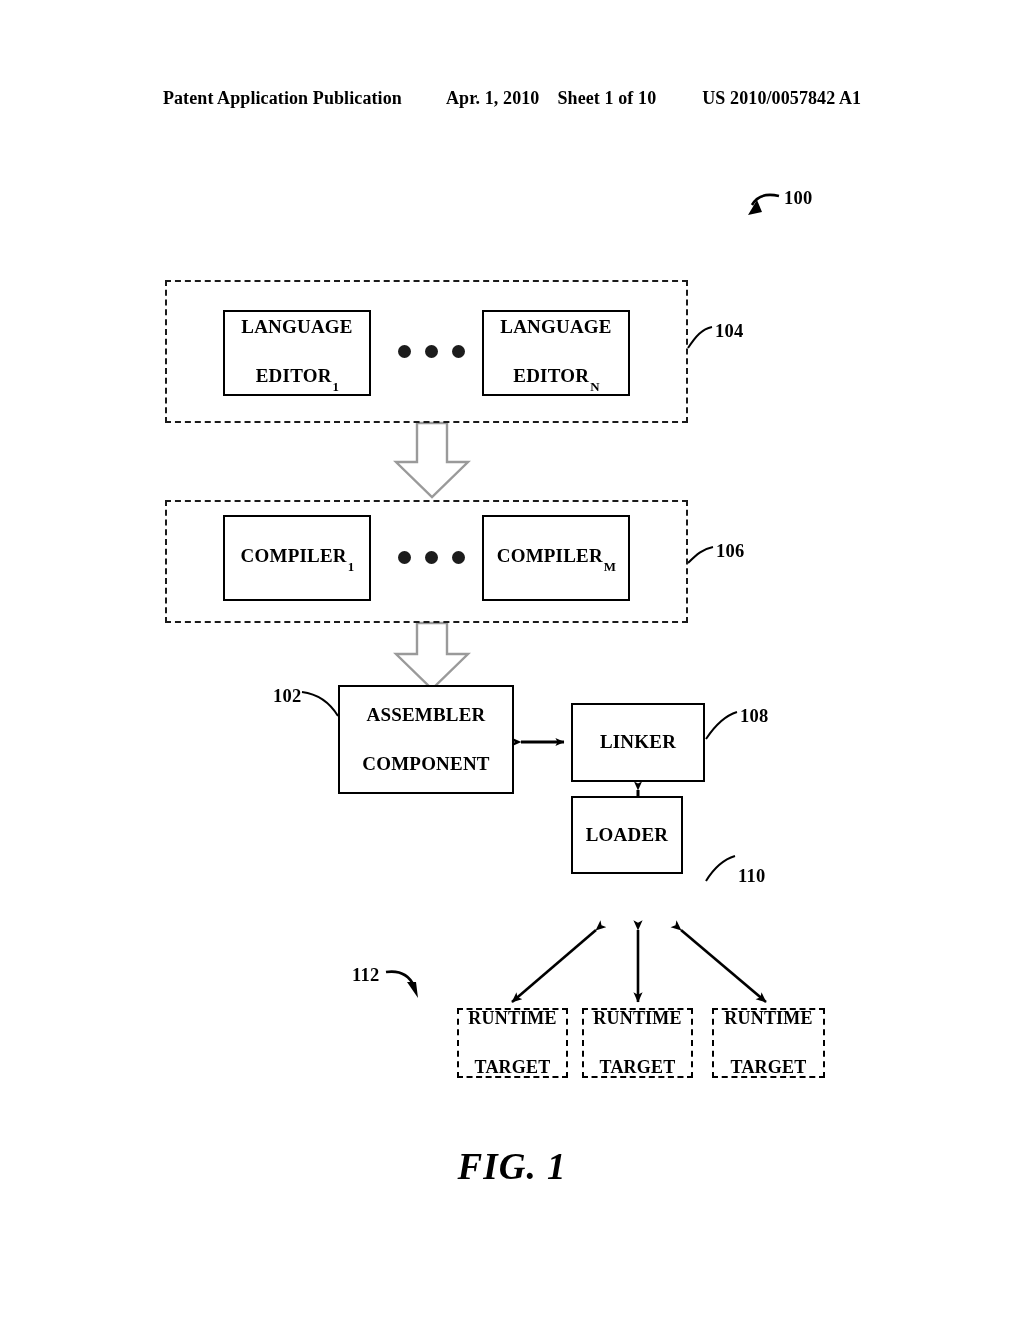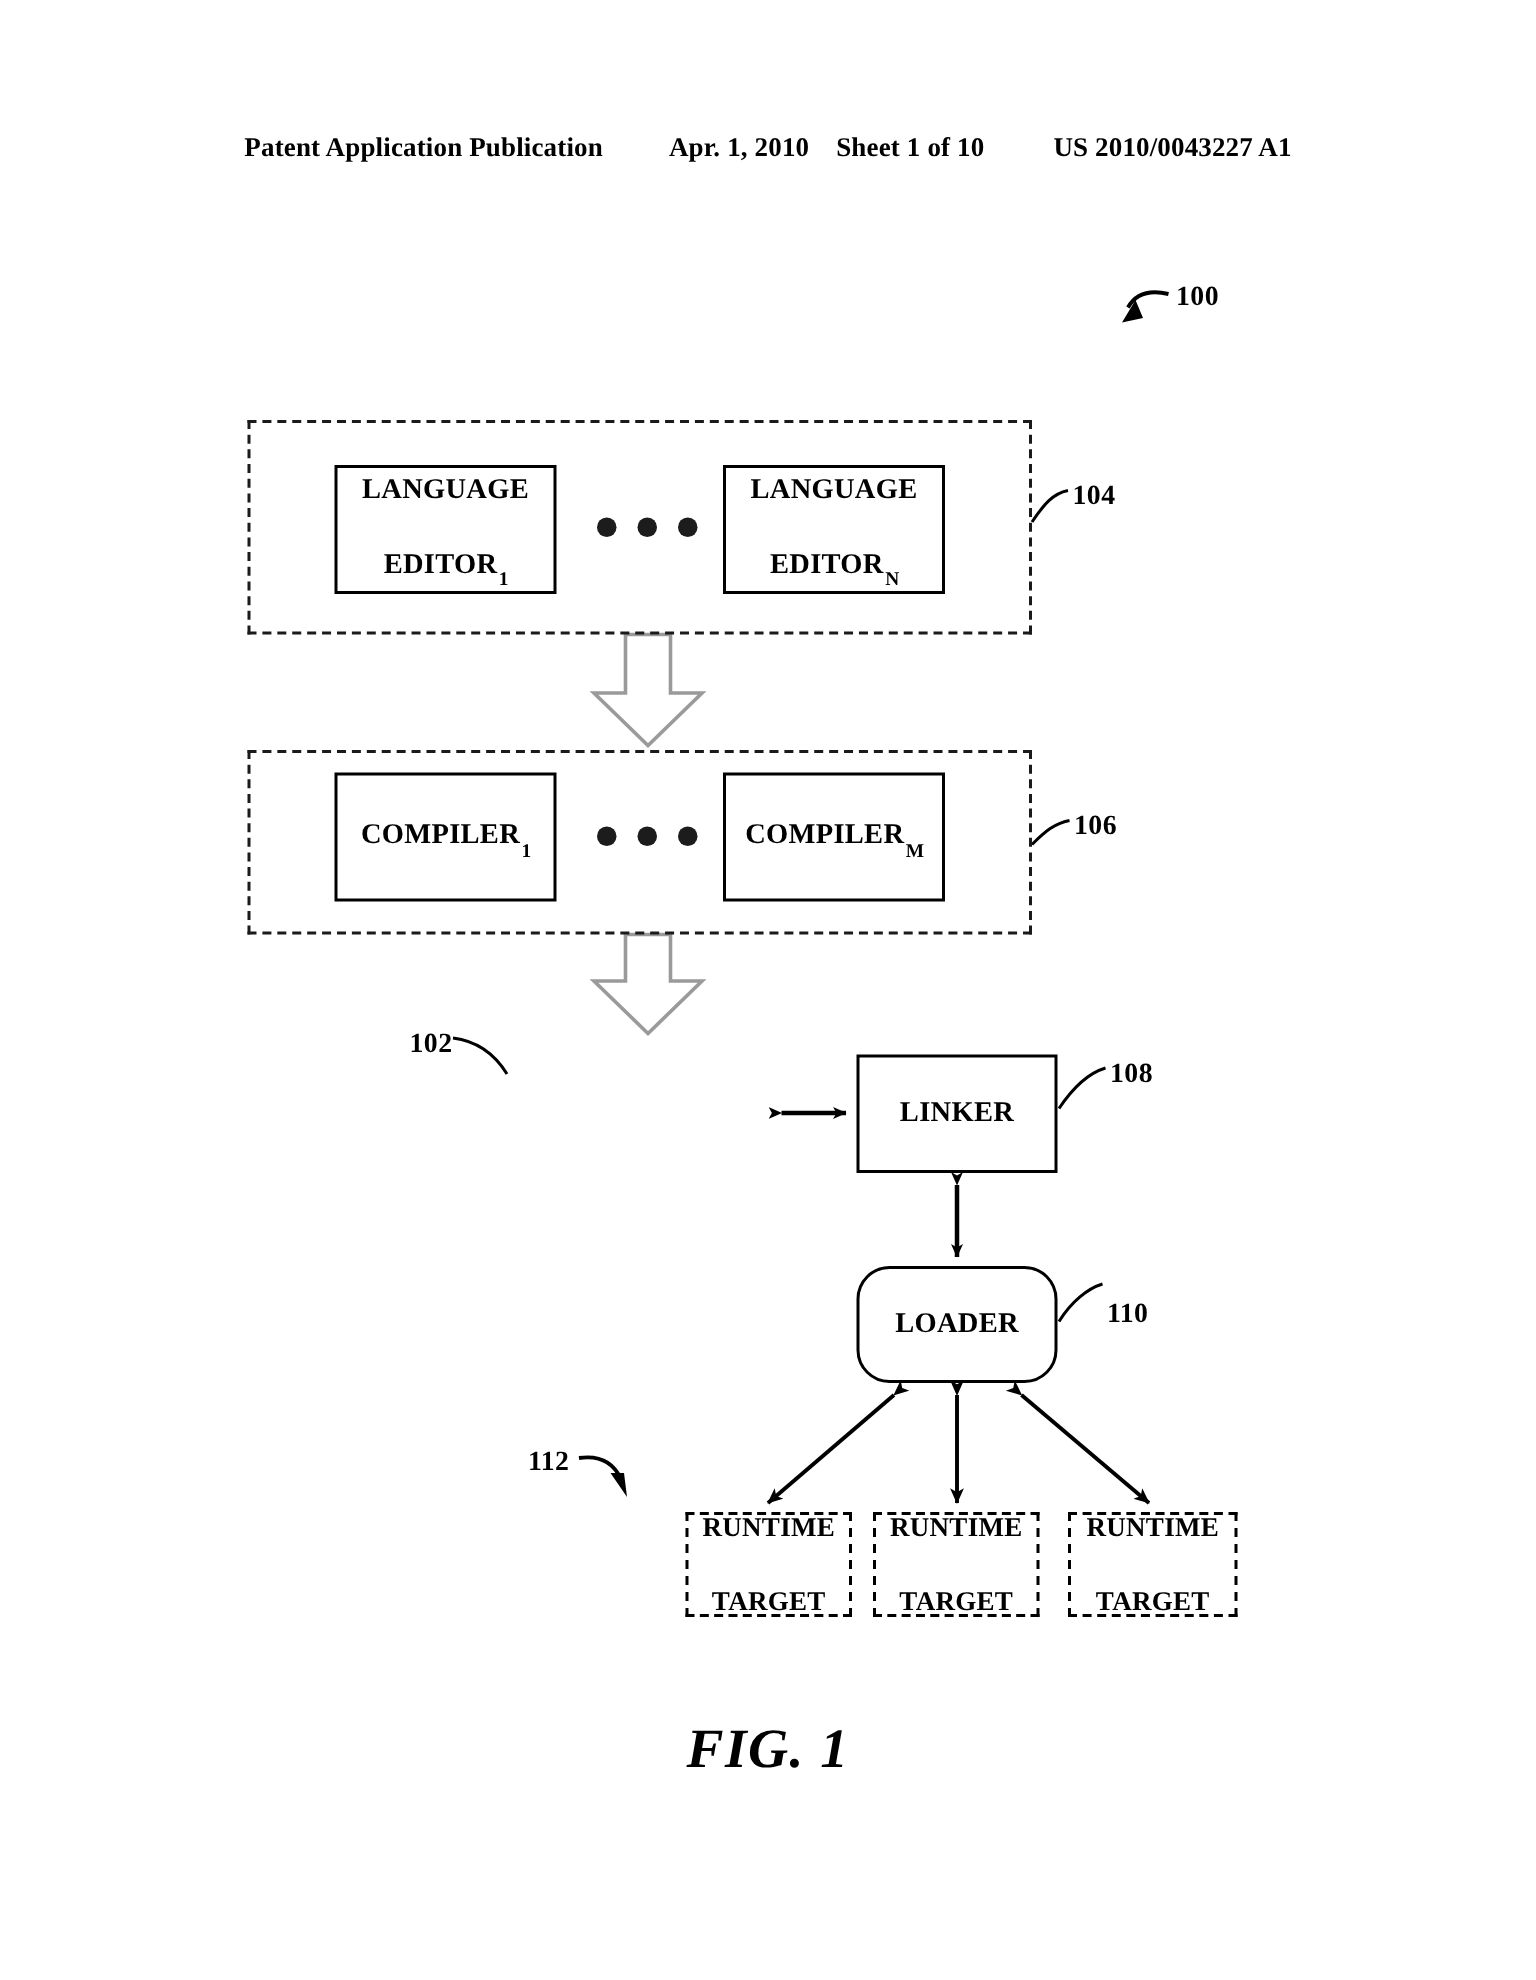--- a/index.html
+++ b/index.html
@@ -83,21 +83,21 @@
   .lbl-lang1 { left: 223px; top: 310px; width: 148px; height: 86px; font-size: 19px; }
   .lbl-langN { left: 482px; top: 310px; width: 148px; height: 86px; font-size: 19px; }
   .lbl-comp1 { left: 223px; top: 515px; width: 148px; height: 86px; font-size: 19px; }
   .lbl-compM { left: 482px; top: 515px; width: 148px; height: 86px; font-size: 19px; }
 
   .grp-editors  { left: 165px; top: 280px; width: 523px; height: 143px; }
   .grp-compilers{ left: 165px; top: 500px; width: 523px; height: 123px; }
 
   .box-assembler { left: 338px; top: 685px; width: 176px; height: 109px; font-size: 19px; }
   .box-linker    { left: 571px; top: 703px; width: 134px; height: 79px; font-size: 19px; }
-  .box-loader    { left: 571px; top: 844px; width: 134px; height: 78px; font-size: 19px; border-radius: 22px; }
+  .box-loader    { left: 571px; top: 796px; width: 112px; height: 78px; font-size: 19px; }
 
   .rt1 { left: 457px; top: 1008px; width: 111px; height: 70px; font-size: 18px; }
   .rt2 { left: 582px; top: 1008px; width: 111px; height: 70px; font-size: 18px; }
   .rt3 { left: 712px; top: 1008px; width: 113px; height: 70px; font-size: 18px; }
 
   .node .sub {
     font-size: 0.68em;
     vertical-align: sub;
     position: relative;
     top: 4px;
@@ -151,21 +151,21 @@
     letter-spacing: 1px;
   }
 </style>
 </head>
 <body>
 
 <div class="page-header">
   <span class="hdr-pub">Patent Application Publication</span>
   <span class="hdr-date">Apr. 1, 2010</span>
   <span class="hdr-sheet">Sheet 1 of 10</span>
-  <span class="hdr-num">US 2010/0043227 A1</span>
+  <span class="hdr-num">US 2010/0057842 A1</span>
 </div>
 
 <div id="figure">
 
   <svg viewBox="0 0 1024 1320">
     <defs>
       <marker id="ah" markerWidth="11" markerHeight="11" refX="8.6" refY="4" orient="auto" markerUnits="userSpaceOnUse">
         <path d="M0,0 L9,4 L0,8 L2.2,4 z" fill="#000"></path>
       </marker>
       <marker id="ah2" markerWidth="13" markerHeight="13" refX="9.8" refY="4.6" orient="auto" markerUnits="userSpaceOnUse">
@@ -233,20 +233,24 @@
   <div class="dots dots-compilers">
     <span class="dot"></span>
     <span class="dot"></span>
     <span class="dot"></span>
   </div>
 
   <div class="node solid-box lbl-compM">
     <span class="line"><span>COMPILER</span><span class="sub">M</span></span>
   </div>
 
+  <div class="node solid-box box-assembler">
+    <span class="line">ASSEMBLER</span>
+    <span class="line">COMPONENT</span>
+  </div>
 
   <div class="node solid-box box-linker">
     <span class="line">LINKER</span>
   </div>
 
   <div class="node solid-box box-loader">
     <span class="line">LOADER</span>
   </div>
 
   <div class="node dashed-box rt1">

